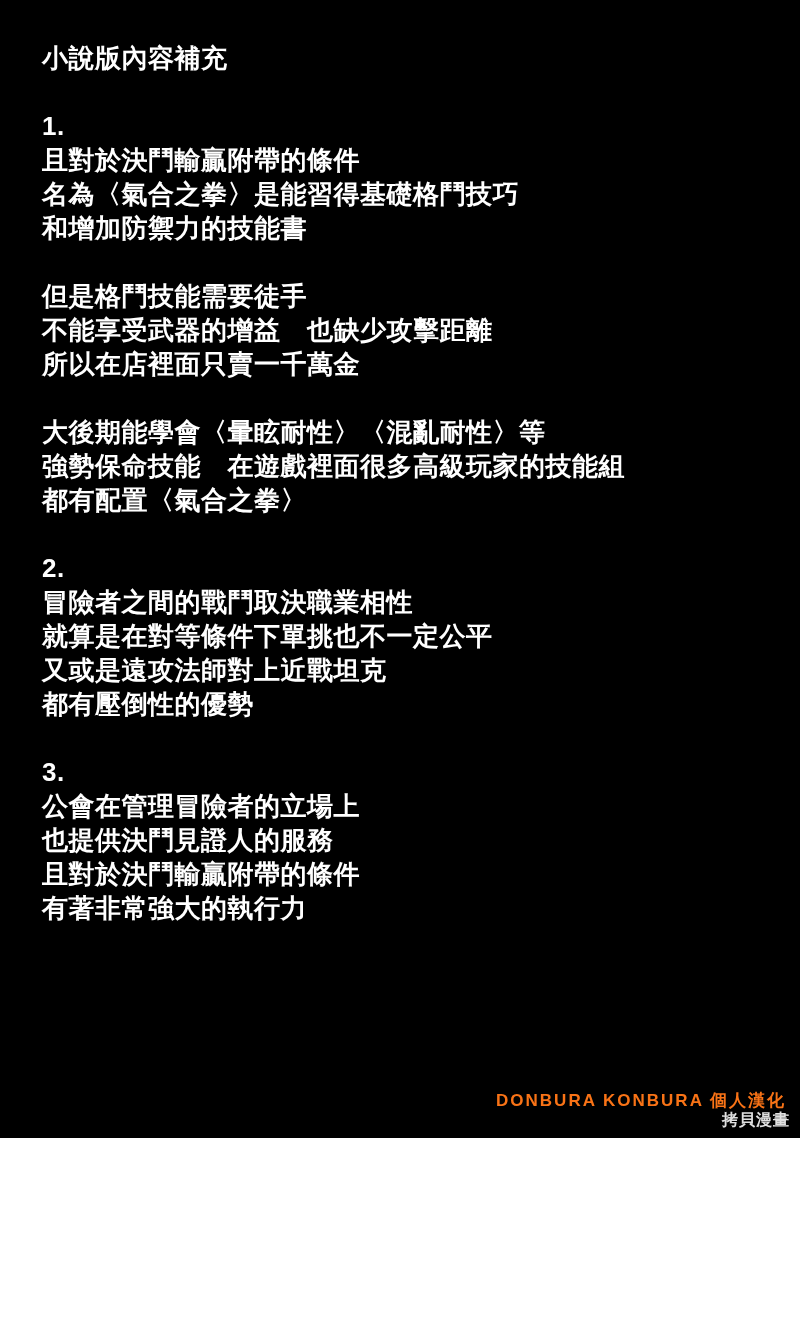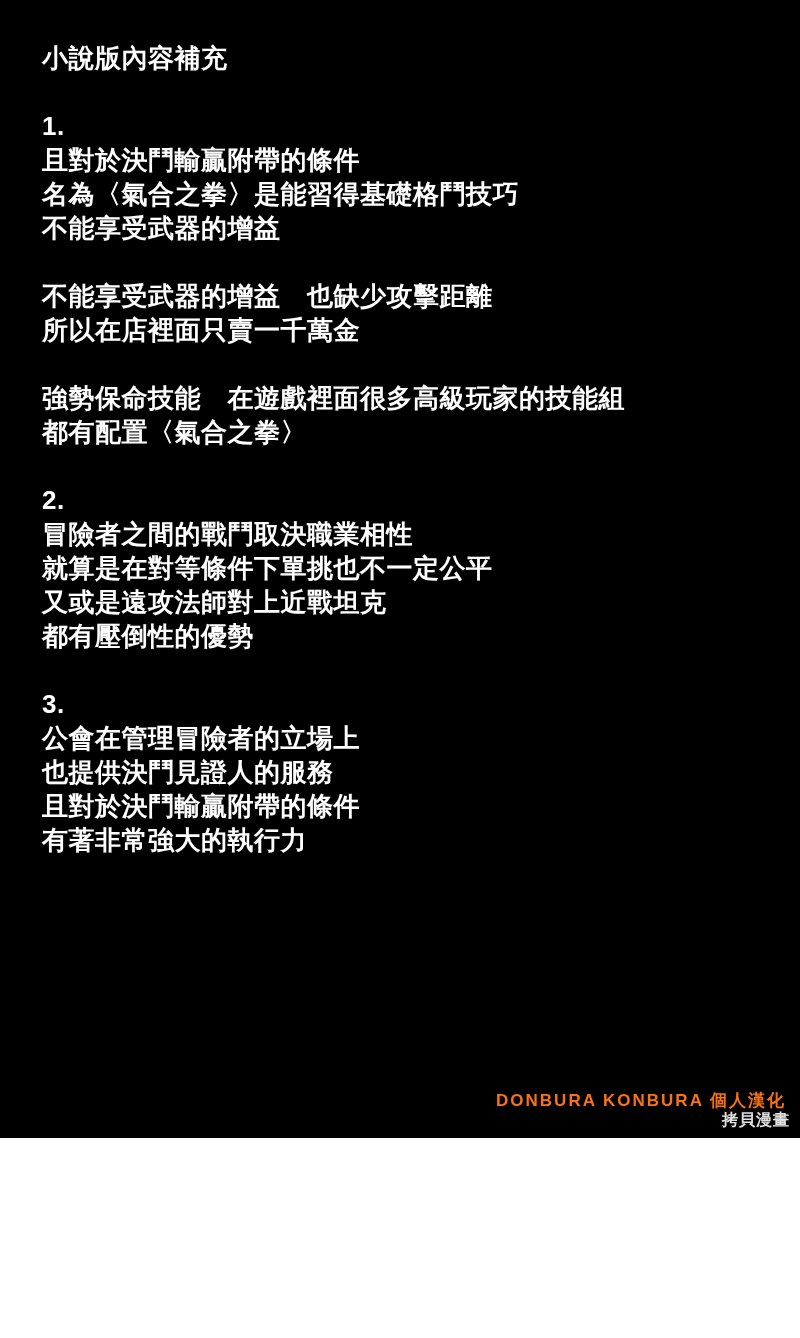--- a/index.html
+++ b/index.html
@@ -91,25 +91,27 @@
 
 <div class="canvas">
   <div class="black-panel">
 
     <div class="content">
       <div class="line">小說版內容補充</div>
       <div class="line"></div>
       <div class="line">1.</div>
       <div class="line">且對於決鬥輸贏附帶的條件</div>
       <div class="line">名為〈氣合之拳〉是能習得基礎格鬥技巧</div>
-      <div class="line">不能享受武器的增益</div>
+      <div class="line">和增加防禦力的技能書</div>
       <div class="line"></div>
+      <div class="line">但是格鬥技能需要徒手</div>
       <div class="line">不能享受武器的增益　也缺少攻擊距離</div>
       <div class="line">所以在店裡面只賣一千萬金</div>
       <div class="line"></div>
+      <div class="line">大後期能學會〈暈眩耐性〉〈混亂耐性〉等</div>
       <div class="line">強勢保命技能　在遊戲裡面很多高級玩家的技能組</div>
       <div class="line">都有配置〈氣合之拳〉</div>
       <div class="line"></div>
       <div class="line">2.</div>
       <div class="line">冒險者之間的戰鬥取決職業相性</div>
       <div class="line">就算是在對等條件下單挑也不一定公平</div>
       <div class="line">又或是遠攻法師對上近戰坦克</div>
       <div class="line">都有壓倒性的優勢</div>
       <div class="line"></div>
       <div class="line">3.</div>

